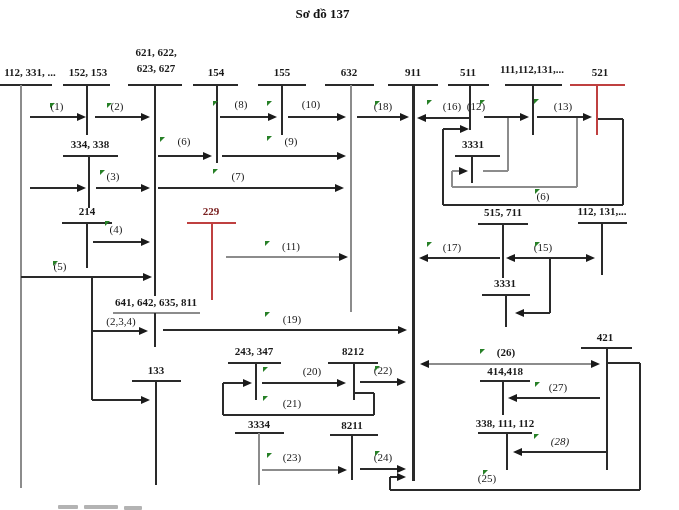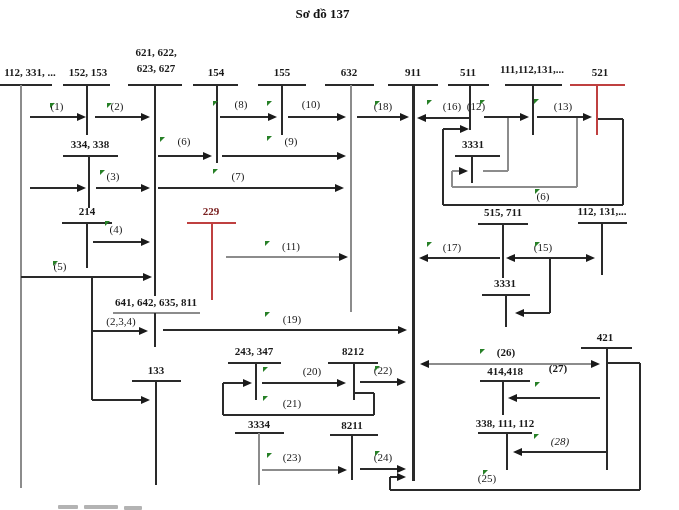--- a/index.html
+++ b/index.html
@@ -171,21 +171,21 @@
     <div class="lbl" style="left: 312px; top: 371px; white-space: pre;">(20)</div>
     <div class="hl" style="left: 360px; top: 381px; width: 40px; height: 2px; background: rgb(42, 42, 42);"></div>
     <div class="head" style="border-top: 4px solid transparent; border-bottom: 4px solid transparent; border-left: 9px solid rgb(26, 26, 26); left: 397px; top: 378px;"></div>
     <div class="lbl" style="left: 383px; top: 370px; white-space: pre;">(22)</div>
     <div class="hl" style="left: 426px; top: 363px; width: 168px; height: 2px; background: rgb(140, 140, 140);"></div>
     <div class="head" style="border-top: 4px solid transparent; border-bottom: 4px solid transparent; border-left: 9px solid rgb(26, 26, 26); left: 591px; top: 360px;"></div>
     <div class="head" style="border-top: 4px solid transparent; border-bottom: 4px solid transparent; border-right: 9px solid rgb(26, 26, 26); left: 420px; top: 360px;"></div>
     <div class="lbl" style="left: 506px; top: 352px; white-space: pre; font-weight: bold;">(26)</div>
     <div class="hl" style="left: 514px; top: 397px; width: 86px; height: 2px; background: rgb(42, 42, 42);"></div>
     <div class="head" style="border-top: 4px solid transparent; border-bottom: 4px solid transparent; border-right: 9px solid rgb(26, 26, 26); left: 508px; top: 394px;"></div>
-    <div class="lbl" style="left: 558px; top: 368px; white-space: pre; font-weight: bold;">(27)</div>
+    <div class="lbl" style="left: 558px; top: 387px; white-space: pre;">(27)</div>
     <div class="hl" style="left: 519px; top: 451px; width: 87px; height: 2px; background: rgb(42, 42, 42);"></div>
     <div class="head" style="border-top: 4px solid transparent; border-bottom: 4px solid transparent; border-right: 9px solid rgb(26, 26, 26); left: 513px; top: 448px;"></div>
     <div class="lbl" style="left: 560px; top: 441px; white-space: pre; font-style: italic;">(28)</div>
     <div class="hl" style="left: 262px; top: 469px; width: 79px; height: 2px; background: rgb(140, 140, 140);"></div>
     <div class="head" style="border-top: 4px solid transparent; border-bottom: 4px solid transparent; border-left: 9px solid rgb(26, 26, 26); left: 338px; top: 466px;"></div>
     <div class="lbl" style="left: 292px; top: 457px; white-space: pre;">(23)</div>
     <div class="hl" style="left: 360px; top: 468px; width: 40px; height: 2px; background: rgb(42, 42, 42);"></div>
     <div class="head" style="border-top: 4px solid transparent; border-bottom: 4px solid transparent; border-left: 9px solid rgb(26, 26, 26); left: 397px; top: 465px;"></div>
     <div class="lbl" style="left: 383px; top: 457px; white-space: pre;">(24)</div>
     <div class="vl" style="left: 91px; top: 277px; width: 2px; height: 123px; background: rgb(42, 42, 42);"></div>

